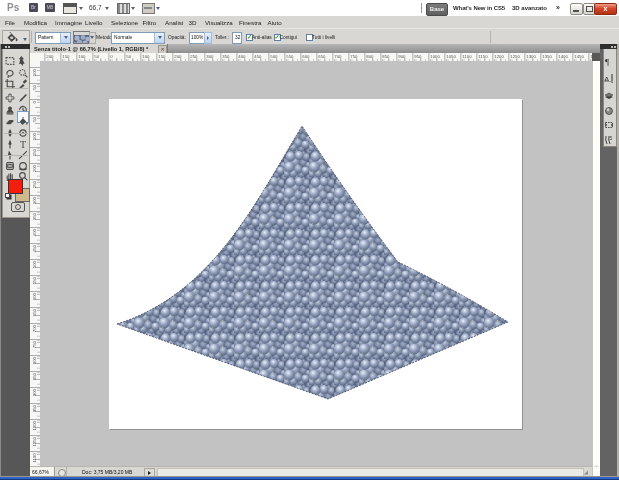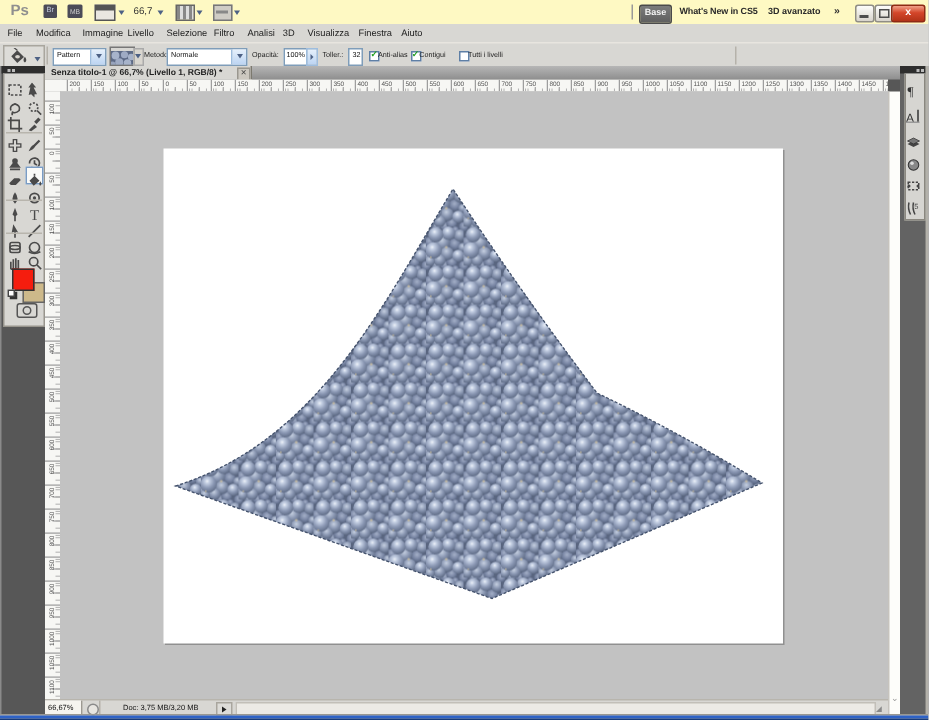--- a/index.html
+++ b/index.html
@@ -13,21 +13,21 @@
   .combo .arr{position:absolute;right:0;top:0;width:9px;height:100%;
       background:linear-gradient(#e6f0fb,#bcd4f2);border-left:1px solid #9ebdde;}
   .arrglyph{position:absolute;right:2px;top:3px;width:0;height:0;
       border-left:2.5px solid transparent;border-right:2.5px solid transparent;border-top:3px solid #4d6185;}
   .lbl{position:absolute;top:5.5px;font-size:4.8px;color:#1c1c1c;}
   .chk{position:absolute;top:5px;width:5px;height:5px;background:#fff;border:1px solid #5e7fa6;font-size:6px;line-height:5px;color:#1f9e1f;font-weight:bold;}
 </style>
 </head>
 <body>
 
-<div class="abs" id="titlebar" style="left:0;top:0;width:619px;height:16px;background:#fef9c3;">
+<div class="abs" id="titlebar" style="left:0;top:0;width:619px;height:16px;background:#ffffff;">
   <div class="abs" style="left:7px;top:2px;font-size:10px;font-weight:bold;color:#8f8f8f;">Ps</div>
   <div class="abs" style="left:29px;top:3px;width:9px;height:9px;background:#4b4b58;border-radius:1px;color:#c3cbde;font-size:5px;text-align:center;line-height:9px;">Br</div>
   <div class="abs" style="left:45px;top:3px;width:10px;height:9px;background:#4b4b58;border-radius:1px;color:#ccc;font-size:4.5px;text-align:center;line-height:9px;">MB</div>
   <div class="abs" style="left:63px;top:3px;width:12px;height:9px;border:1px solid #555;background:#e9e6e0;">
      <div style="height:3px;background:#555;"></div>
     </div>
   <div class="abs arrglyph" style="left:79px;top:7px;right:auto;"></div>
   <div class="abs" style="left:89px;top:4px;font-size:6.5px;color:#333;">66,7</div>
   <div class="abs arrglyph" style="left:105px;top:7px;right:auto;"></div>
   <div class="abs" style="left:117px;top:3px;width:11px;height:9px;border:1px solid #666;background:repeating-linear-gradient(90deg,#888 0 2px,#ddd 2px 4px);"></div>

